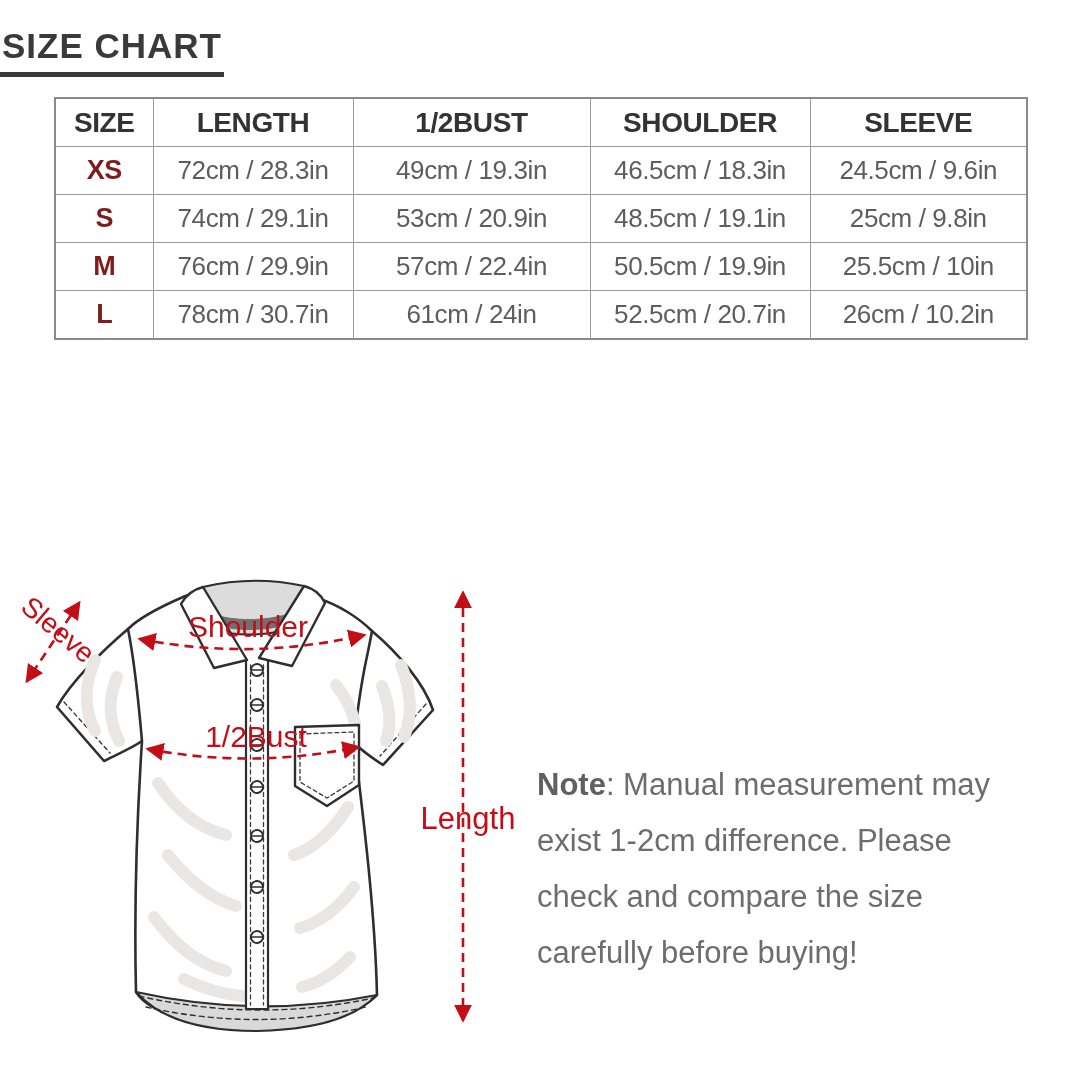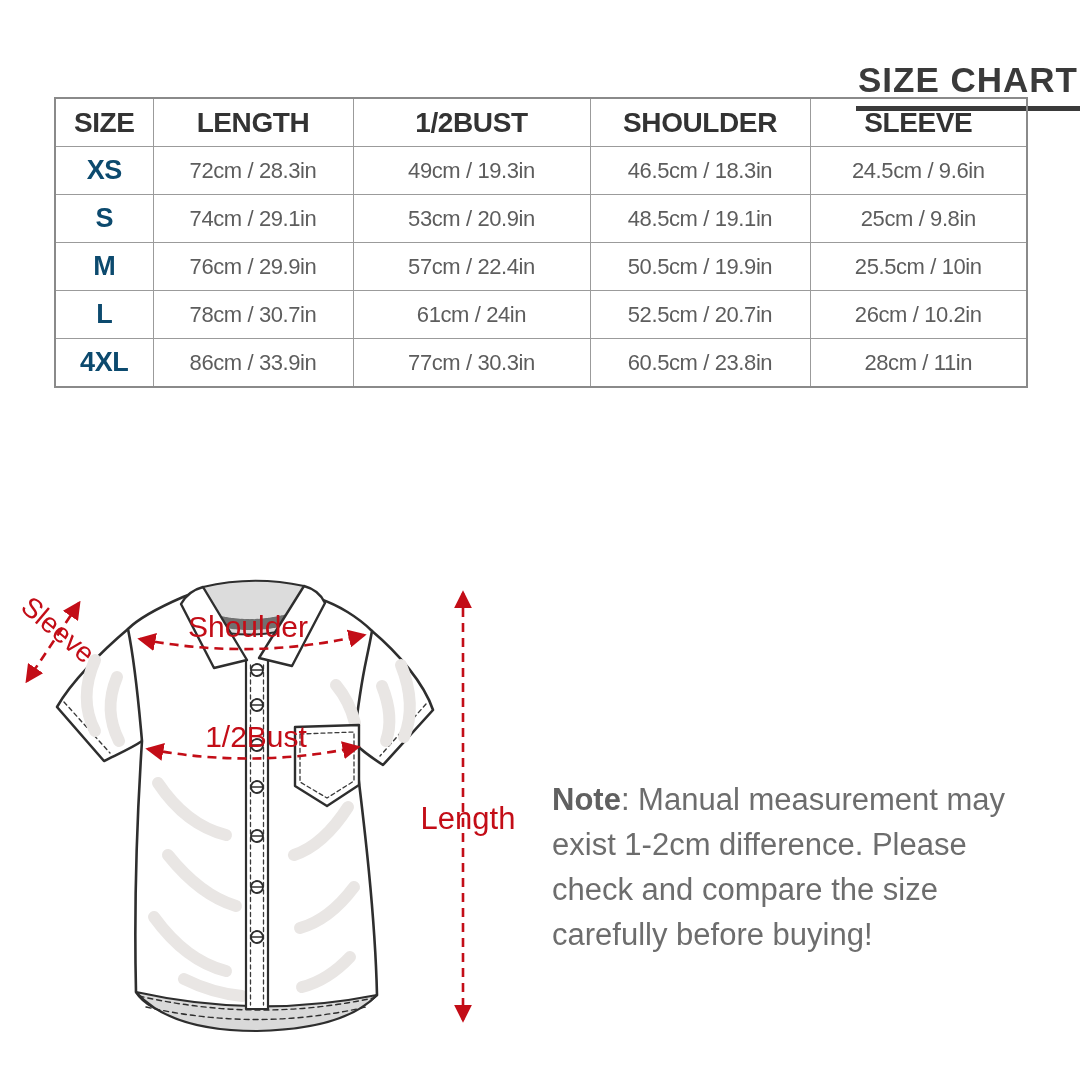--- a/index.html
+++ b/index.html
@@ -1,44 +1,44 @@
 <!DOCTYPE html>
 <html><head>
 <meta charset="utf-8">
 <style>
   html,body{margin:0;padding:0;background:#ffffff;}
   .canvas{
     position:relative;width:1080px;height:1080px;background:#ffffff;
     font-family:"Liberation Sans",sans-serif;overflow:hidden;
   }
   
-  .title-wrap{position:absolute;top:26px;left:0;width:1080px;text-align:right;margin-top:34px;}
+  .title-wrap{position:absolute;top:26px;left:0;width:1080px;text-align:left;}
   .title{
     display:inline-block;font-size:35px;font-weight:bold;color:#3a3a3a;
     letter-spacing:1px;border-bottom:5px solid #3a3a3a;padding:0 2px 6px 2px;
   }
   
   table.size-table{
     position:absolute;left:54px;top:97px;width:972px;
     border-collapse:collapse;table-layout:fixed;
     border:2px solid #8a8a8a;
     padding-left:20px;
   }
   table.size-table th, table.size-table td{
     border:1px solid #9b9b9b;height:47px;text-align:center;vertical-align:middle;
     letter-spacing:-0.4px;padding:0;
   }
   table.size-table th{font-size:28px;font-weight:bold;color:#333333;}
-  td.size-cell{font-size:27px;font-weight:bold;color:#0c4a6e;}
-  td.val-cell{font-size:22px;font-weight:normal;color:#5d5d5d;}
+  td.size-cell{font-size:27px;font-weight:bold;color:#7f1d1d;}
+  td.val-cell{font-size:26px;font-weight:normal;color:#5d5d5d;}
   
   .figure{position:absolute;left:0;top:555px;width:540px;height:525px;}
   .note{
-    position:absolute;left:537px;top:746px;width:486px;
-    font-size:31px;line-height:45px;color:#6d6d6d;margin-left:15px;
+    position:absolute;left:537px;top:726px;width:486px;
+    font-size:31px;line-height:56px;color:#6d6d6d;
   }
   .note b{color:#606060;}
 </style>
 </head>
 <body>
 
 <div class="canvas">
 
   <div class="title-wrap">
     <span class="title">SIZE CHART</span>
@@ -82,27 +82,20 @@
         <td class="val-cell">57cm / 22.4in</td>
         <td class="val-cell">50.5cm / 19.9in</td>
         <td class="val-cell">25.5cm / 10in</td>
       </tr>
       <tr>
         <td class="size-cell">L</td>
         <td class="val-cell">78cm / 30.7in</td>
         <td class="val-cell">61cm / 24in</td>
         <td class="val-cell">52.5cm / 20.7in</td>
         <td class="val-cell">26cm / 10.2in</td>
-      </tr>
-      <tr>
-        <td class="size-cell">4XL</td>
-        <td class="val-cell">86cm / 33.9in</td>
-        <td class="val-cell">77cm / 30.3in</td>
-        <td class="val-cell">60.5cm / 23.8in</td>
-        <td class="val-cell">28cm / 11in</td>
       </tr>
     </tbody>
   </table>
 
   <div class="figure">
     <svg width="540" height="525" viewBox="0 0 540 525">
       <defs>
         <marker id="arrowR" viewBox="0 0 10 10" refX="8.5" refY="5" markerWidth="7" markerHeight="7" orient="auto-start-reverse">
           <path d="M0,0 L10,5 L0,10 Z" fill="#c30d17"></path>
         </marker>

